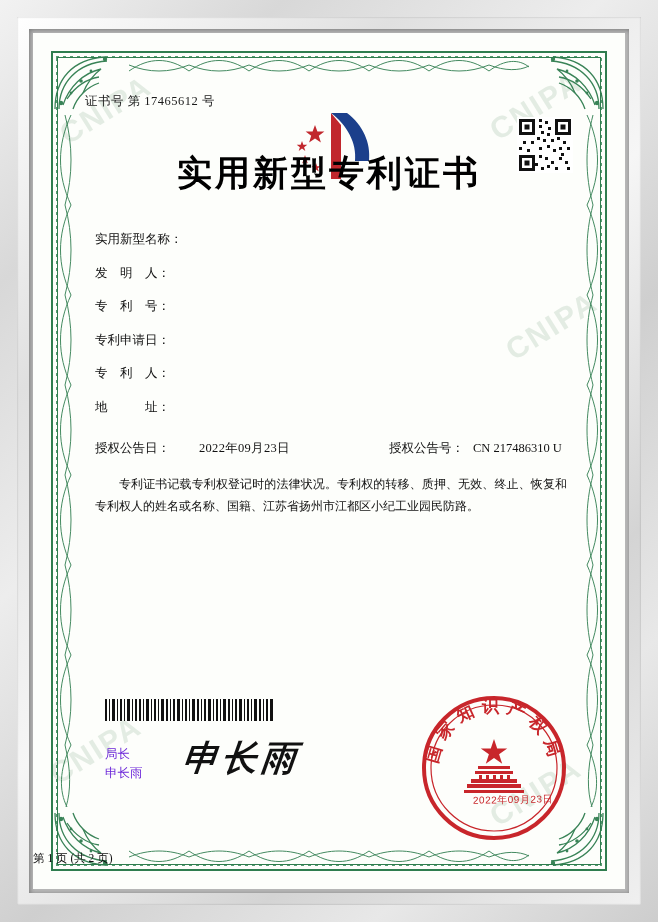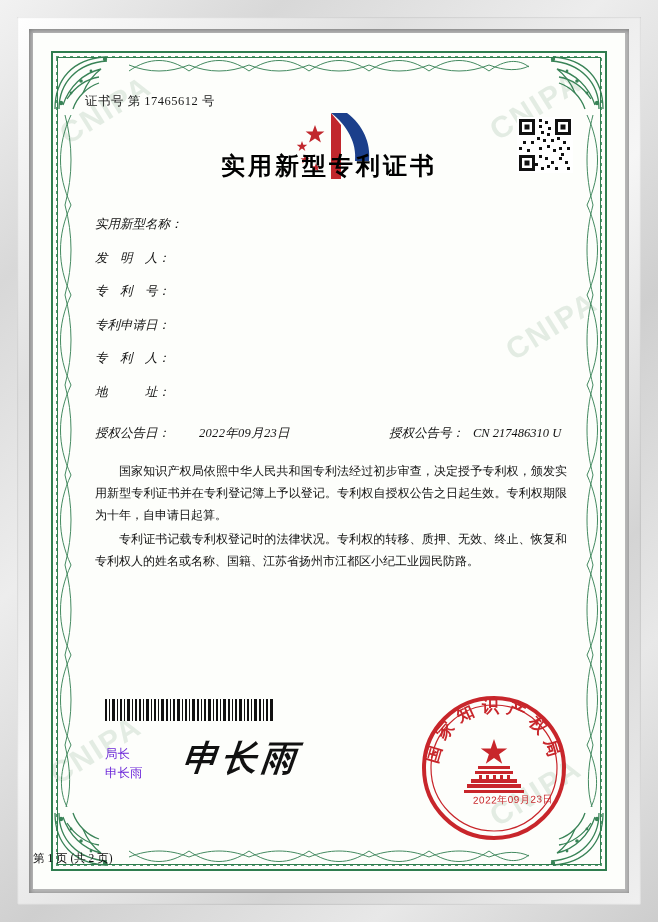--- a/index.html
+++ b/index.html
@@ -130,31 +130,30 @@
 
   .qr {
     position: absolute;
     right: 52px; top: 84px;
     width: 56px; height: 56px;
   }
 
   .title {
     margin-top: 40px;
     text-align: center;
-    font-size: 24px;
+    font-size: 35px;
     font-weight: bold;
     letter-spacing: 3px;
     color: #000;
     font-family: "DejaVu Serif", "Liberation Serif", serif;
   }
 
   .fields {
     margin-top: 34px;
     padding-left: 10px;
-    font-style: italic;
   }
   .field-row {
     display: flex;
     align-items: baseline;
     font-size: 12.5px;
     margin-bottom: 16.5px;
     color: #111;
   }
   .field-label {
     width: 104px;
@@ -424,21 +423,20 @@
           <div class="field-label">地　　　址：</div>
         </div>
         <div class="field-row double" style="margin-top:24px;">
           <div class="field-label">授权公告日：</div>
           <div class="field-value">2022年09月23日</div>
           <div class="field-label2">授权公告号：</div>
           <div class="field-value2">CN 217486310 U</div>
         </div>
       </div>
 
-      <div class="para">国家知识产权局依照中华人民共和国专利法经过初步审查，决定授予专利权，颁发实用新型专利证书并在专利登记簿上予以登记。专利权自授权公告之日起生效。专利权期限为十年，自申请日起算。</div>
       <div class="para second">专利证书记载专利权登记时的法律状况。专利权的转移、质押、无效、终止、恢复和专利权人的姓名或名称、国籍、江苏省扬州市江都区小纪工业园民防路。</div>
     </div>
 
     <svg class="barcode" viewBox="0 0 170 22" preserveAspectRatio="none">
       <g fill="#111">
         <rect x="0" y="0" width="2" height="22"></rect>
           <rect x="4" y="0" width="1" height="22"></rect>
           <rect x="7" y="0" width="3" height="22"></rect>
         <rect x="12" y="0" width="1" height="22"></rect>
           <rect x="15" y="0" width="2" height="22"></rect>

